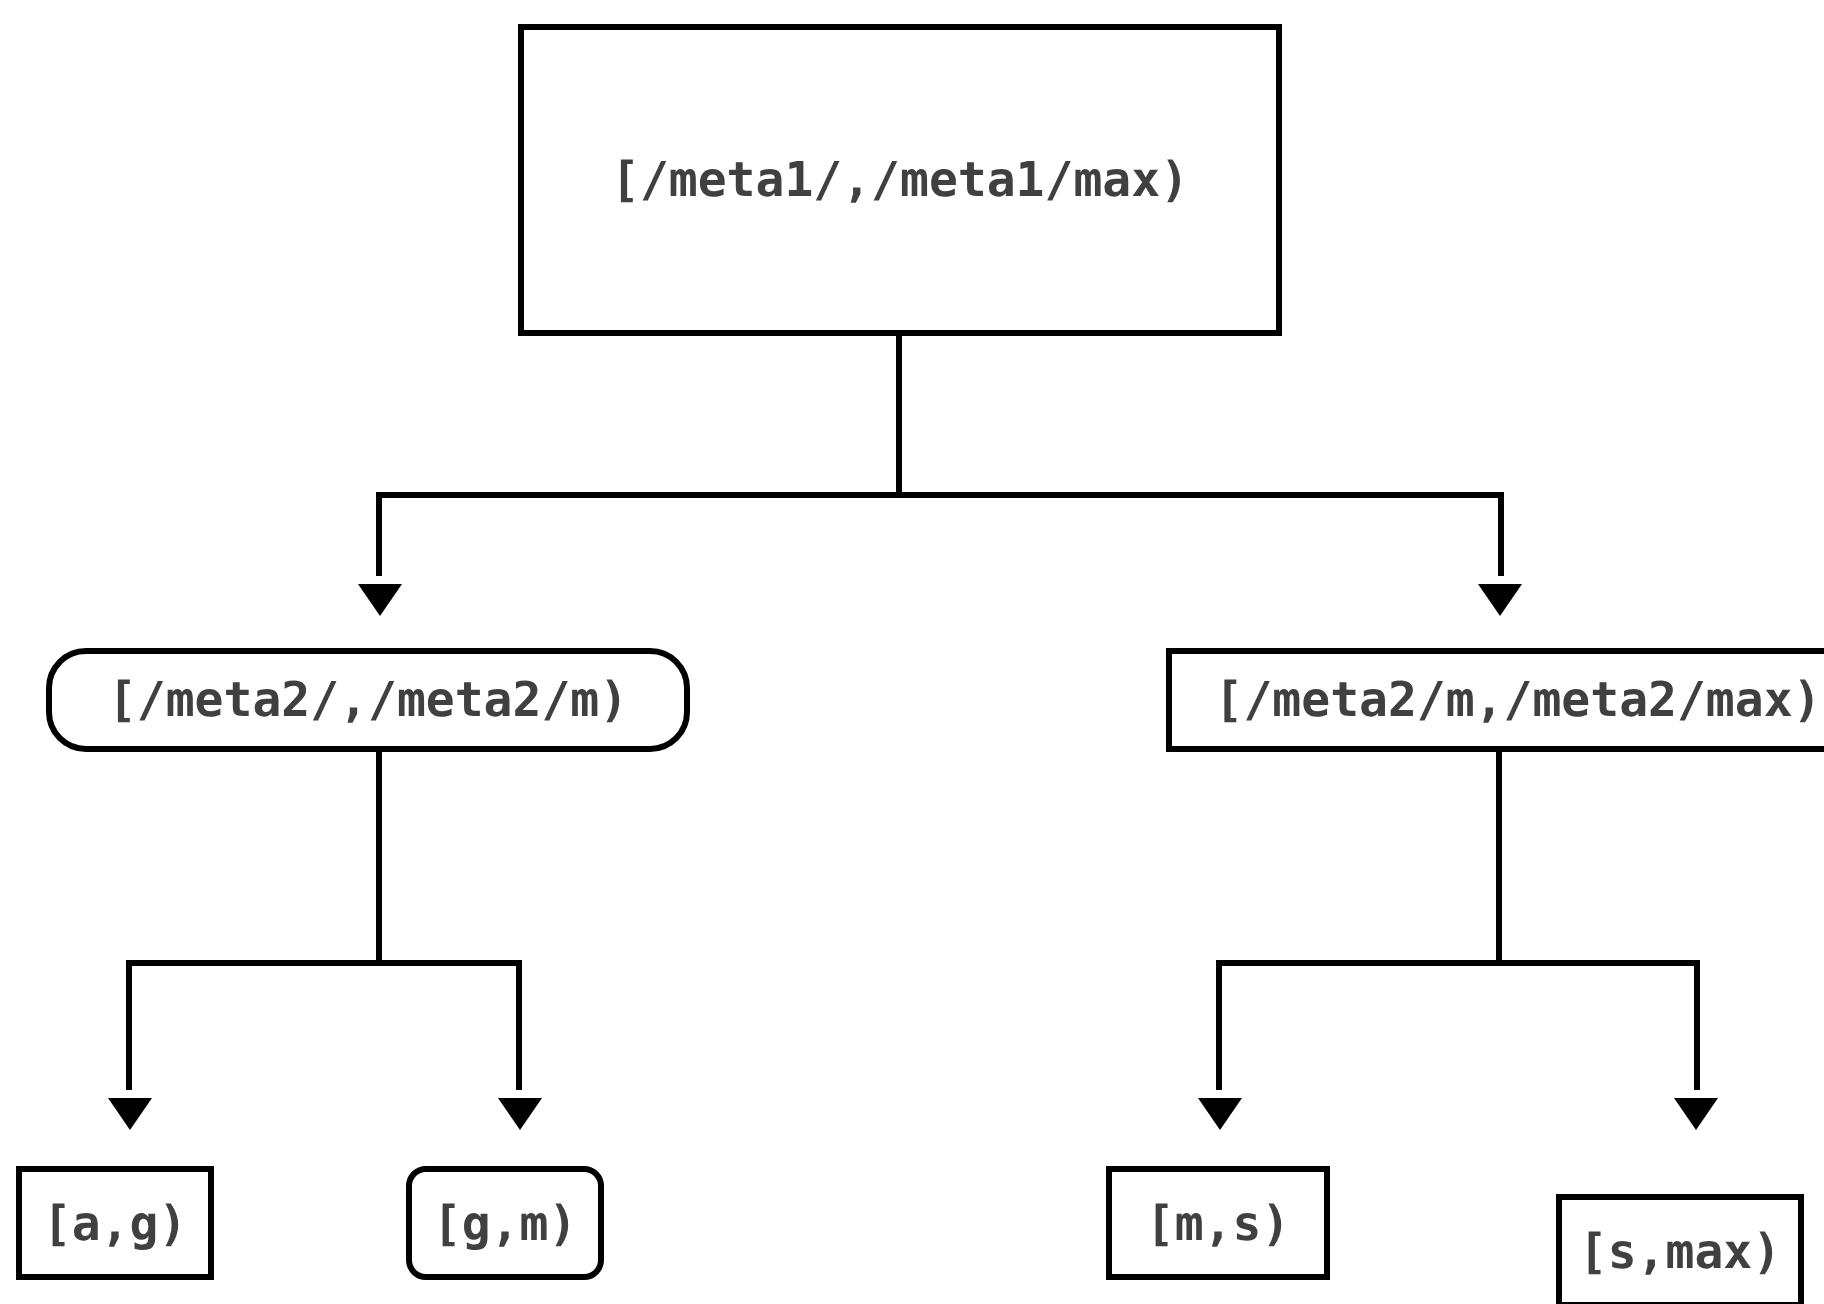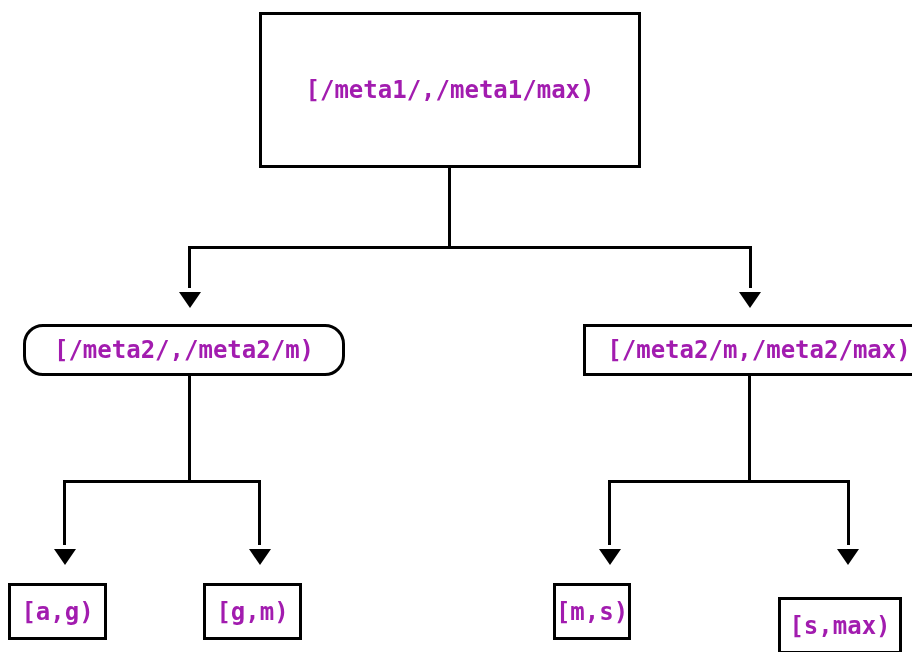--- a/index.html
+++ b/index.html
@@ -18,30 +18,30 @@
   .node {
     position: absolute;
     box-sizing: border-box;
     border: 3px solid #000000;
     background: #ffffff;
     display: flex;
     align-items: center;
     justify-content: center;
     font-size: 24px;
     font-weight: bold;
-    color: #a21caf;
+    color: #404040;
     white-space: nowrap;
   }
   
   .node-root      { left: 259px; top: 12px;  width: 382px; height: 156px; }
   .node-mid-left  { left: 23px;  top: 324px; width: 322px; height: 52px; border-radius: 20px; }
   .node-mid-right { left: 583px; top: 324px; width: 352px; height: 52px; }
   .node-leaf-1    { left: 8px;   top: 583px; width: 99px;  height: 57px; }
-  .node-leaf-2    { left: 203px; top: 583px; width: 99px;  height: 57px; }
-  .node-leaf-3    { left: 553px; top: 583px; width: 78px; height: 57px; }
+  .node-leaf-2    { left: 203px; top: 583px; width: 99px;  height: 57px; border-radius: 10px; }
+  .node-leaf-3    { left: 553px; top: 583px; width: 112px; height: 57px; }
   .node-leaf-4    { left: 778px; top: 583px; width: 124px; height: 57px; margin-top: 14px; }
 
   .vline { position: absolute; width: 3px;  background: #000000; }
   .hline { position: absolute; height: 3px; background: #000000; }
   .arrow {
     position: absolute;
     width: 0; height: 0;
     border-left: 11px solid transparent;
     border-right: 11px solid transparent;
     border-top: 16px solid #000000;

